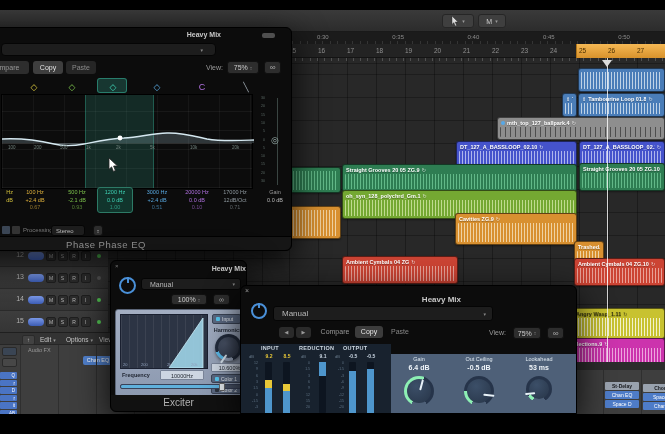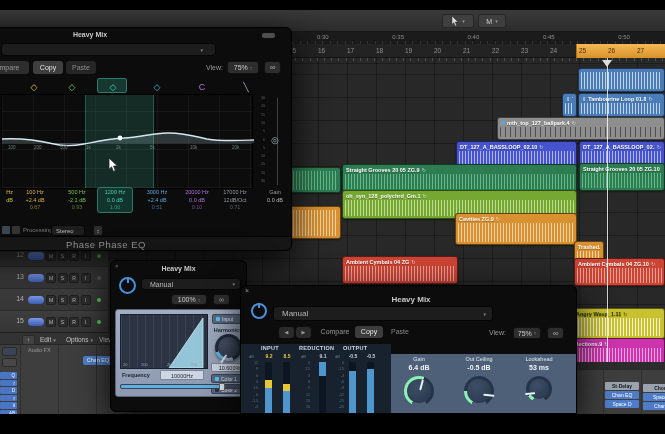--- a/index.html
+++ b/index.html
@@ -79,21 +79,21 @@
   .mixer-right { position:absolute; left:553px; top:352px; width:112px; height:62px; background:#3e3e3e; z-index:4; }
   .mr-top { position:absolute; left:0; top:0; width:112px; height:8px; background:#2c2c2c; }
   .mshead { position:absolute; width:34px; height:8px; background:#99a2ae; border-radius:1px; color:#16181c;
     font-size:5px; font-weight:bold; text-align:center; line-height:8px; overflow:hidden; }
   .msslot { position:absolute; width:34px; height:8px; background:#4e7cc8; border-radius:1px; color:#fff;
     font-size:5px; text-align:center; line-height:8px; overflow:hidden; }
 
   
   .plugwin { position:absolute; background:#0c0c0c; border:1px solid #000; border-radius:6px;
     box-shadow:0 10px 34px rgba(0,0,0,.85); }
-  .wtitle { position:absolute; font-weight:bold; color:#c8c8c8; text-align:center; }
+  .wtitle { position:absolute; font-weight:bold; color:#c8c8c8; text-align:right; }
   .power { position:absolute; border-radius:50%; border:2px solid #4a90d8; }
   .power::after { content:""; position:absolute; left:50%; top:-2px; width:2px; height:45%;
     margin-left:-1px; background:#4a90d8; }
   .ddown { position:absolute; background:#1d1d1d; border:1px solid #050505; border-radius:3px;
     color:#b8b8b8; display:flex; align-items:center; }
   .smbtn { position:absolute; border-radius:3px; text-align:center; }
   .valuebox { position:absolute; background:#2d2d2d; border:1px solid #101010; border-radius:3px; color:#ccc;
     display:flex; align-items:center; justify-content:center; gap:2px; }
   .linkbtn { position:absolute; background:#2d2d2d; border:1px solid #101010; border-radius:3px; color:#aaa;
     text-align:center; }
@@ -584,20 +584,21 @@
           <span class="led" style="background:#2c3440;"></span>
           <span>Color 2</span>
         </div>
         <div class="exc-label" style="left:6px;top:62px;">Frequency</div>
         <div class="exc-vbox" style="left:44px;top:60px;width:44px;height:10px;line-height:10px;">10000Hz</div>
         <div class="exc-slider">
           <div class="exc-fill"></div>
           <div class="exc-handle"></div>
         </div>
       </div>
+      <div class="win-bottom" style="font-size:10px;line-height:16px;">Exciter</div>
     </div>
 
     <div class="plugwin limiter-window">
       <div class="abs" style="left:4px;top:1px;font-size:7px;color:#999;">×</div>
       <div class="wtitle" style="left:120px;width:100px;top:9px;font-size:8px;">Heavy Mix</div>
       <div class="power" style="left:10px;top:17px;width:16px;height:16px;"></div>
       <div class="ddown" style="left:32px;top:20px;width:220px;height:15px;font-size:8px;padding-left:8px;">
         <span>Manual</span>
         <span style="position:absolute;right:6px;font-size:5px;color:#888;">▾</span>
       </div>

